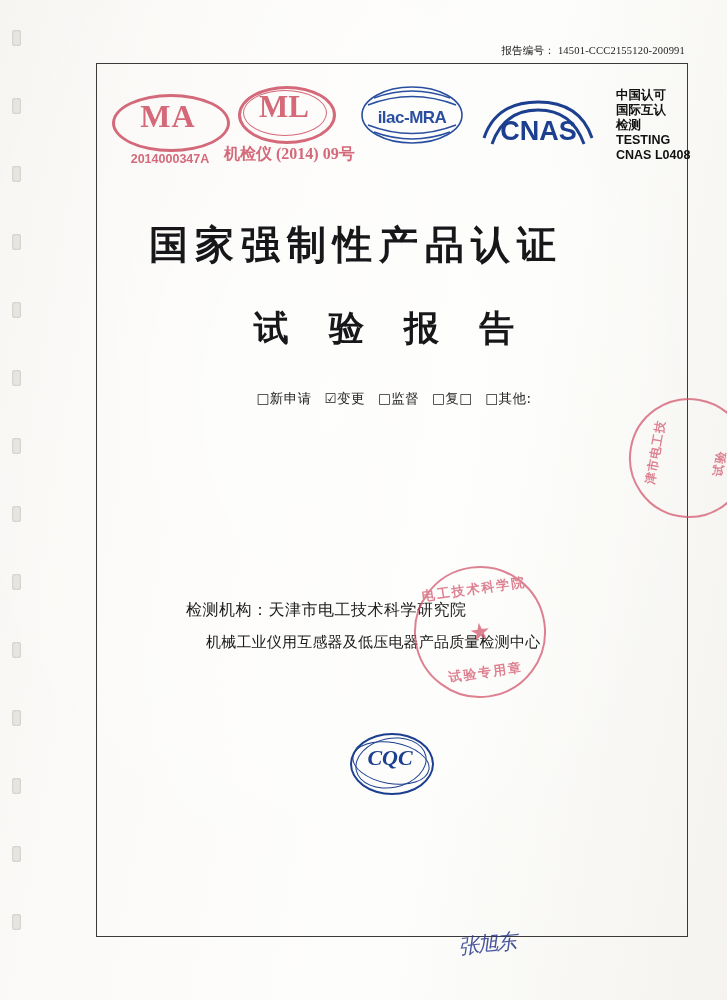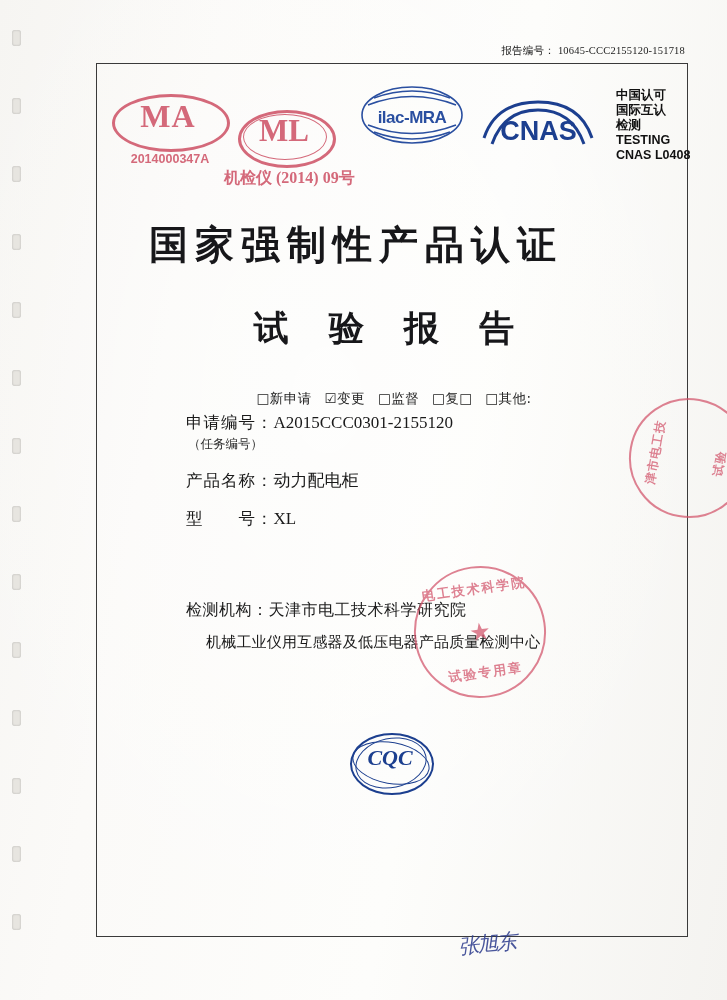--- a/index.html
+++ b/index.html
@@ -96,21 +96,21 @@
   .cma .num {
     position: absolute; left: -2px; top: 58px;
     width: 120px; text-align: center;
     font-size: 12.5px; color: #d4697a; font-weight: bold;
     font-family: "Liberation Sans", sans-serif;
   }
 
   
   .ml {
     position: absolute; left: 128px; top: 8px;
-    width: 125px; height: 92px; margin-top: 24px;
+    width: 125px; height: 92px;
   }
   .ml .ring1 {
     position: absolute; left: 14px; top: 0;
     width: 92px; height: 52px;
     border: 3px solid #d4697a; border-radius: 50%;
   }
   .ml .ring2 {
     position: absolute; left: 19px; top: 4px;
     width: 82px; height: 44px;
     border: 1.5px solid #d4697a; border-radius: 50%;
@@ -351,21 +351,21 @@
       <i style="top:506px"></i>
       <i style="top:574px"></i>
     <i style="top:642px"></i>
       <i style="top:710px"></i>
       <i style="top:778px"></i>
     <i style="top:846px"></i>
       <i style="top:914px"></i>
   </div>
 
   <div class="report-no">
-    <span class="label">报告编号：</span><span class="val">10645-CCC2155120-151718</span>
+    <span class="label">报告编号：</span><span class="val">14501-CCC2155120-200991</span>
   </div>
 
   <div class="frame"></div>
 
   <div class="logos">
 
     <div class="cma">
       <div class="ring"></div>
       <div class="txt">MA</div>
       <div class="num">2014000347A</div>
@@ -414,35 +414,20 @@
   <div class="title2">试 验 报 告</div>
 
   <div class="checks">
     <span>□新申请</span>
     <span>☑变更</span>
     <span>□监督</span>
     <span>□复□</span>
     <span>□其他:</span>
   </div>
 
-  <div class="fields">
-    <div class="f-row">
-      <span class="lab">申请编号：</span><span class="val">A2015CCC0301-2155120</span>
-    </div>
-    <div class="f-sub">（任务编号）</div>
-
-    <div class="f-row">
-      <span class="lab">产品名称：</span><span class="val">动力配电柜</span>
-    </div>
-    <div class="f-gap"></div>
-
-    <div class="f-row">
-      <span class="lab">型　　号：</span><span class="val">XL</span>
-    </div>
-  </div>
 
   <div class="org">
     <div class="line1">
       <span>检测机构：</span><span>天津市电工技术科学研究院</span>
     </div>
     <div class="line2">机械工业仪用互感器及低压电器产品质量检测中心</div>
   </div>
 
   <div class="stamp stamp-center">
     <div class="ring"></div>

